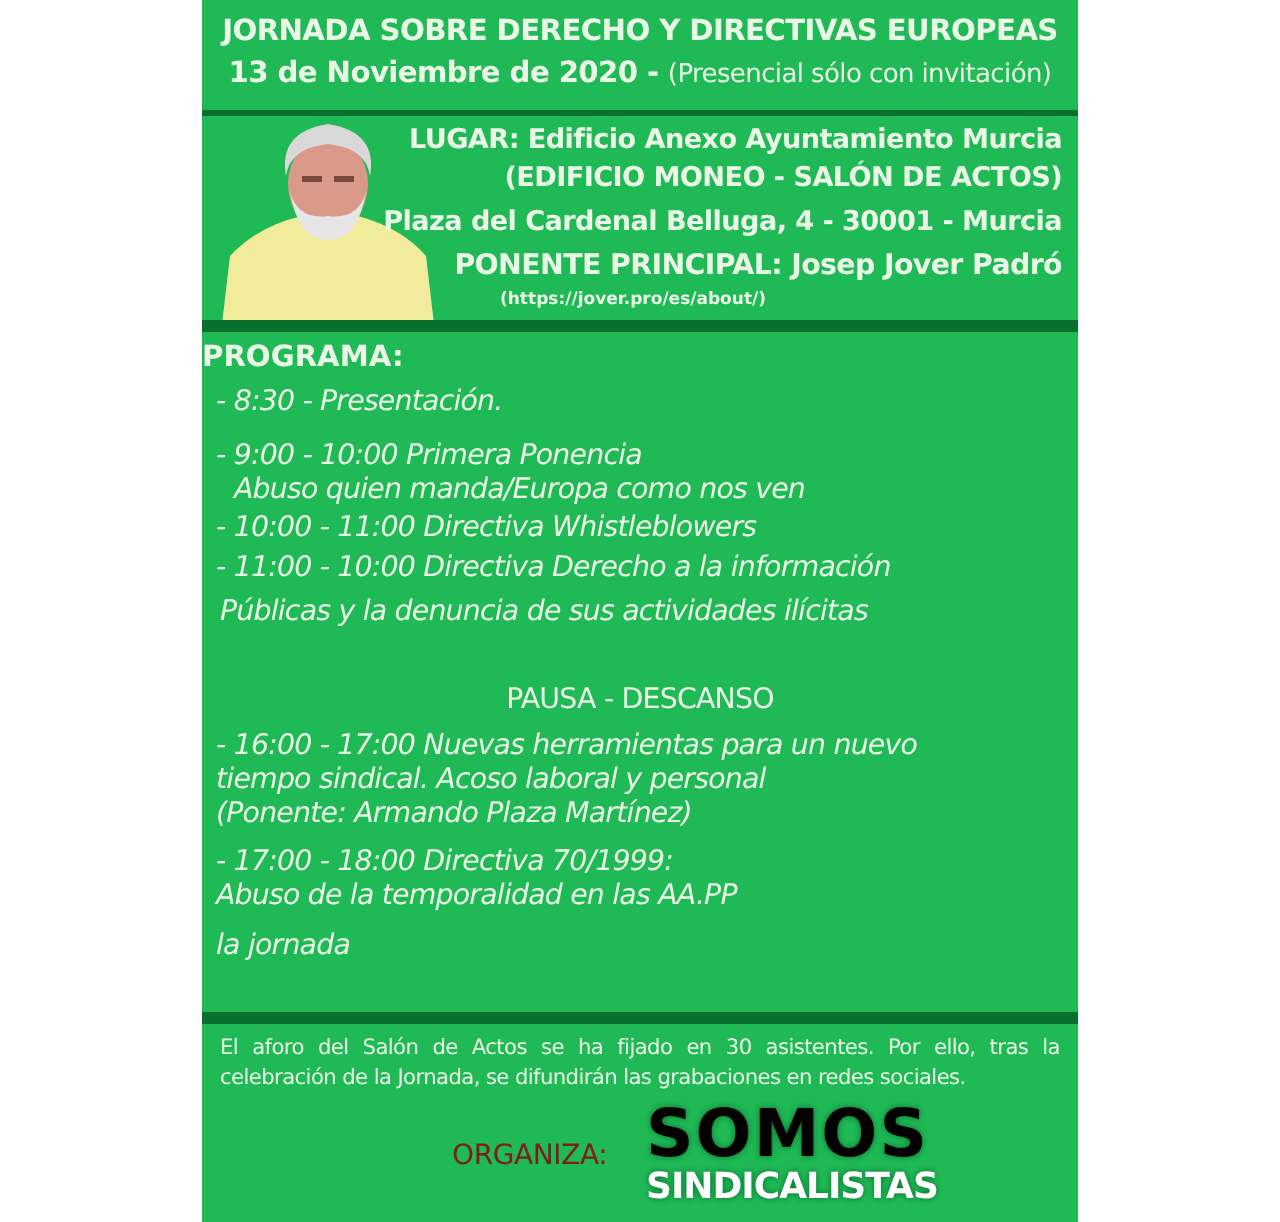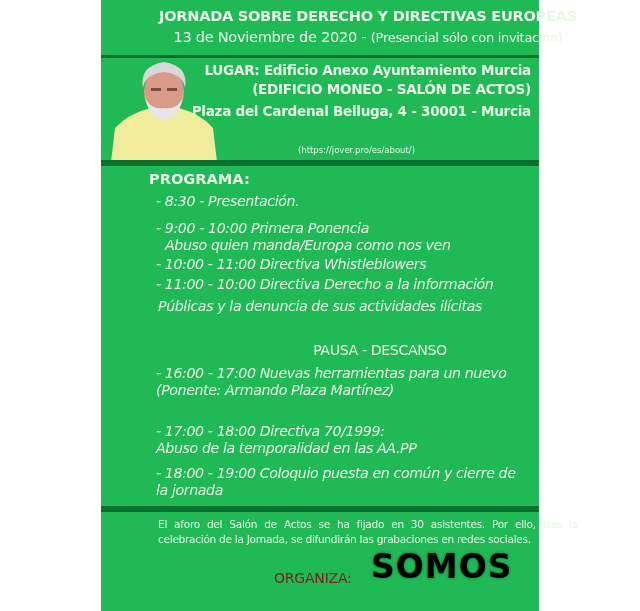--- a/index.html
+++ b/index.html
@@ -1,29 +1,29 @@
 <!DOCTYPE html>
 <html><head>
 <meta charset="utf-8">
 <style>
   html, body { margin:0; padding:0; background:#ffffff; }
   body { width:640px; height:611px; position:relative; overflow:hidden; font-family:"DejaVu Sans", sans-serif; }
   .panel { position:absolute; left:101px; top:0; width:438px; height:611px; background:#1fb955; color:#eaf7e6; }
   .sep { position:absolute; left:0; width:100%; background:#0a6e2e; }
-  .abs { position:absolute; white-space:nowrap;padding-left:48px; }
+  .abs { position:absolute; white-space:nowrap; }
   .title { left:0; width:100%; text-align:center; top:7px; font-weight:bold; font-size:14.6px; letter-spacing:-0.3px; }
   .date { left:0; width:100%; text-align:center; top:28px; font-size:14.6px; }
-  .date b { font-weight:normal; letter-spacing:-0.3px; }
+  .date b { font-weight:bold; letter-spacing:-0.3px; }
   .date span { font-size:13px; letter-spacing:-0.3px; }
   .photo { position:absolute; left:8px; top:58px; width:110px; height:104px; overflow:hidden; }
   .info { right:8px; text-align:center; font-weight:bold; font-size:13.6px; letter-spacing:-0.3px; }
-  .url { font-size:8.5px; font-weight:normal; left:149px; top:145px; }
+  .url { font-size:8.5px; font-weight:bold; left:149px; top:145px; }
   .prog-h { left:0; width:100%; top:170px; font-weight:bold; font-size:14.6px; }
   .item { left:7px; font-size:14.2px; line-height:17px; letter-spacing:-0.4px; font-family:"DejaVu Sans", sans-serif;font-style:italic; }
-  .pausa { left:12px; width:100%; text-align:center; top:342px; font-size:14.2px; letter-spacing:-0.4px; }
+  .pausa { left:0; width:100%; text-align:center; top:342px; font-size:14.2px; letter-spacing:-0.4px; }
   .note { left:9px; width:420px; top:517px; font-size:10.6px; line-height:15px; white-space:normal; text-align:justify; letter-spacing:-0.3px; }
   .organiza { left:125px; top:570px; font-weight:normal; font-size:14px; color:#7f1d1d; letter-spacing:-0.2px; }
   .logo1 { left:222px; top:547px; font-weight:bold; font-size:33px; color:#000000; letter-spacing:1px; text-shadow:0 0 3px #0a6e2e; font-family:"DejaVu Sans", sans-serif; }
   .logo2 { left:222px; top:583px; font-weight:bold; font-size:18px; color:#ffffff; letter-spacing:-0.5px; text-shadow:0 0 3px #0a6e2e; font-family:"DejaVu Sans", sans-serif; }
 </style>
 </head>
 <body>
 
 <div class="panel">
   <div class="abs title">JORNADA SOBRE DERECHO Y DIRECTIVAS EUROPEAS</div>
@@ -41,20 +41,21 @@
       <path d="M36 38 Q40 62 55 62 Q70 62 74 38 Q70 52 55 50 Q40 52 36 38 Z" fill="#e6e6e6"></path>
       <path d="M34 30 Q30 8 55 4 Q80 8 76 30 Q74 16 55 14 Q36 16 34 30 Z" fill="#d8d8d8"></path>
       <rect x="42" y="30" width="10" height="3" fill="#7a4a40"></rect>
       <rect x="58" y="30" width="10" height="3" fill="#7a4a40"></rect>
     </svg>
   </div>
 
   <div class="abs info" style="top:62px;">LUGAR:  Edificio Anexo Ayuntamiento Murcia</div>
   <div class="abs info" style="top:81px;">(EDIFICIO MONEO - SALÓN DE ACTOS)</div>
   <div class="abs info" style="top:103px;">Plaza del Cardenal Belluga, 4 - 30001 - Murcia</div>
+  <div class="abs info" style="top:125px;font-size:14.2px;">PONENTE PRINCIPAL: Josep Jover Padró</div>
   <div class="abs url">(https://jover.pro/es/about/)</div>
 
   <div class="sep" style="top:160px;height:6px;"></div>
 
   <div class="abs prog-h">PROGRAMA:</div>
 
   <div class="abs item" style="top:193px;">
     <div>- 8:30 - Presentación.</div>
   </div>
   <div class="abs item" style="top:208px;margin-top:12px;">
@@ -68,30 +69,31 @@
     <div>- 11:00 - 10:00  Directiva Derecho a la información</div>
   </div>
   <div class="abs item" style="top:298px;">
     <div style="padding-left:2px;">Públicas y la denuncia de sus actividades ilícitas</div>
   </div>
 
   <div class="abs pausa">PAUSA - DESCANSO</div>
 
   <div class="abs item" style="top:365px;">
     <div>- 16:00 - 17:00 Nuevas herramientas para un nuevo</div>
+    <div>tiempo sindical. Acoso laboral y personal</div>
     <div>(Ponente: Armando Plaza Martínez)</div>
   </div>
   <div class="abs item" style="top:423px;">
     <div>- 17:00 - 18:00 Directiva 70/1999:</div>
     <div>Abuso de la temporalidad en las AA.PP</div>
   </div>
   <div class="abs item" style="top:465px;">
-    <div>- 18:00 - 19:00 Coloquio puesta en común y cierre de</div>
     <div>la jornada</div>
   </div>
 
   <div class="sep" style="top:506px;height:6px;"></div>
 
   <div class="abs note">El aforo del Salón de Actos se ha fijado en 30 asistentes. Por ello, tras la celebración de la Jornada, se difundirán las grabaciones en redes sociales.</div>
 
   <div class="abs organiza">ORGANIZA:</div>
   <div class="abs logo1">SOMOS</div>
+  <div class="abs logo2">SINDICALISTAS</div>
 </div>
 
 </body></html>

